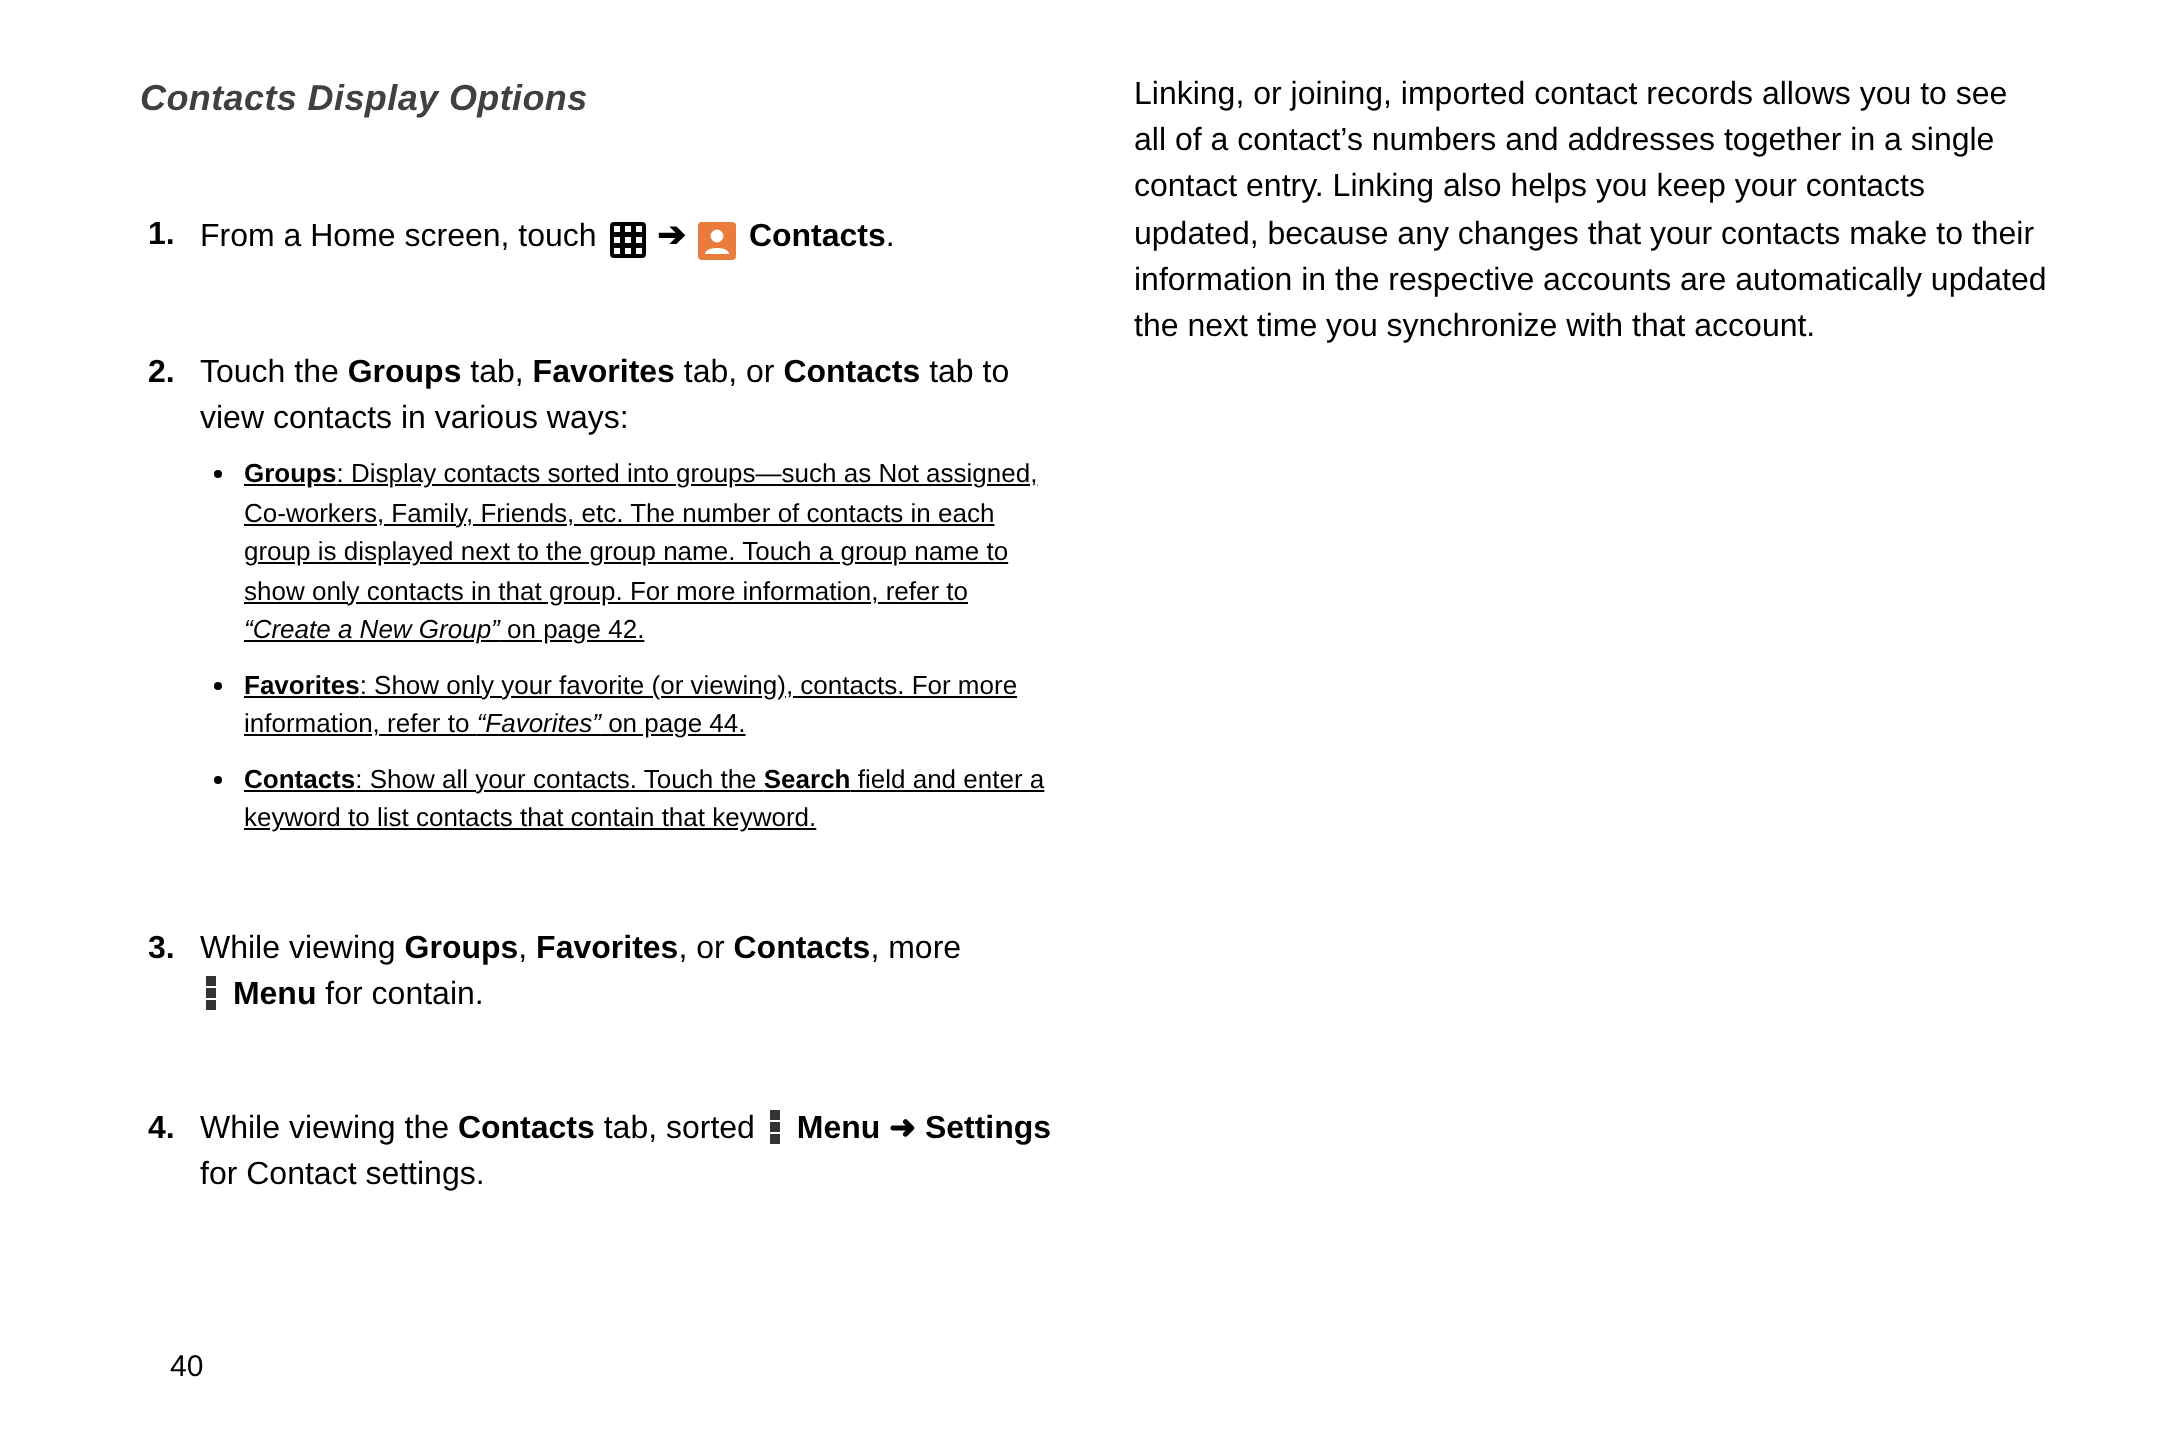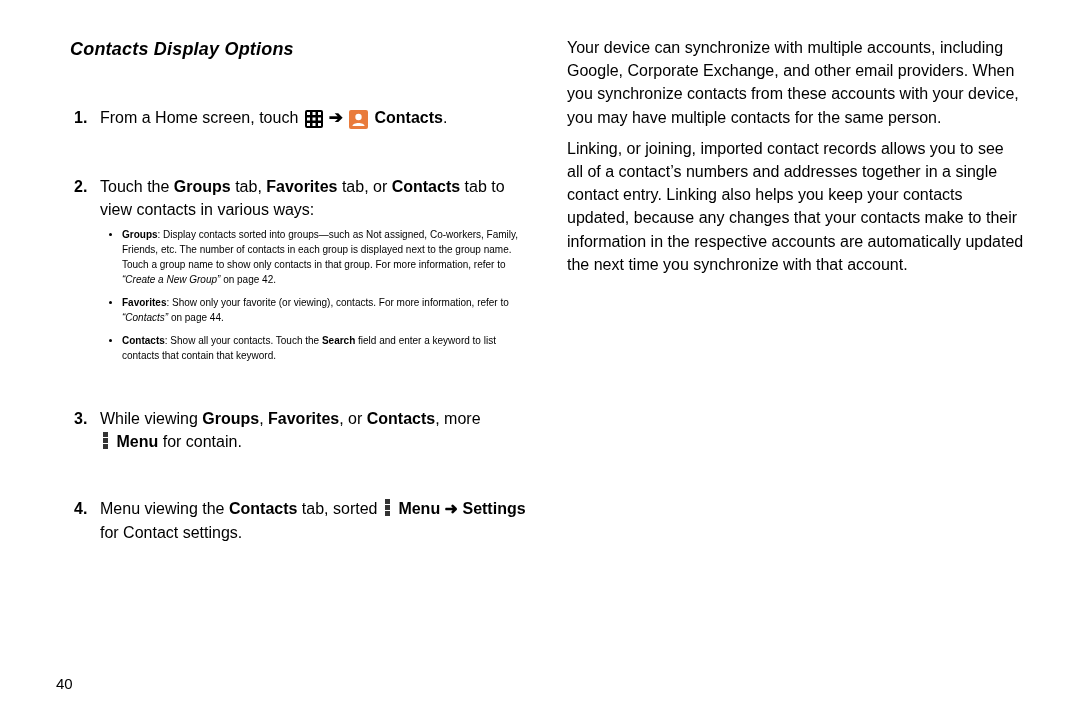--- a/index.html
+++ b/index.html
@@ -17,21 +17,21 @@
     gap: 40px;
   }
   .col {
     flex: 1;
     font-size: 16px;
     line-height: 1.45;
   }
   .section-title {
     font-style: italic;
     font-weight: bold;
-    color: #000000;
+    color: #404040;
     font-size: 18px;
     margin: 0 0 10px 0;
     letter-spacing: 0.2px;
   }
   p { margin: 0 0 8px 0; }
   ol.steps {
     list-style: none;
     padding: 0;
     margin: 0;
     counter-reset: step;
@@ -48,29 +48,30 @@
     position: absolute;
     left: 4px;
     font-weight: bold;
   }
   ul.bullets {
     list-style: disc;
     padding-left: 22px;
     margin: 6px 0;
     font-family: "Helvetica Neue", Arial, sans-serif;
     font-stretch: condensed;
-    font-size: 10px;
+    font-size: 13px;
     line-height: 1.5;
+    text-decoration: underline;
   }
   ul.bullets li { margin-bottom: 8px; }
   .quoted { font-style: italic; }
   b { font-weight: bold; }
   .page-num {
     position: absolute;
-    left: 56px;
+    left: 85px;
     bottom: 28px;
     font-size: 15px;
   }
   
   .icon {
     display: inline-block;
     vertical-align: text-bottom;
     margin: 0 2px;
   }
   .icon-apps {
@@ -124,34 +125,33 @@
               <rect x="0" y="0" width="19" height="19" rx="2" fill="#e97b3c"></rect>
               <circle cx="9.5" cy="7" r="3.2" fill="#fff"></circle>
               <path d="M3.5 16 C3.5 12, 15.5 12, 15.5 16 Z" fill="#fff"></path>
             </svg></span>
         <b>Contacts</b><span>.</span>
       </li>
       <li>
         <span>Touch the </span><b>Groups</b><span> tab, </span><b>Favorites</b><span> tab, or </span><b>Contacts</b><span> tab to view contacts in various ways:</span>
         <ul class="bullets">
           <li><b>Groups</b><span>: Display contacts sorted into groups—such as Not assigned, Co-workers, Family, Friends, etc. The number of contacts in each group is displayed next to the group name. Touch a group name to show only contacts in that group. For more information, refer to </span><span class="quoted">“Create a New Group”</span><span> on page 42.</span></li>
-          <li><b>Favorites</b><span>: Show only your favorite (or viewing), contacts. For more information, refer to </span><span class="quoted">“Contacts”</span><span> on page 44.</span></li>
+          <li><b>Favorites</b><span>: Show only your favorite (or viewing), contacts. For more information, refer to </span><span class="quoted">“Favorites”</span><span> on page 44.</span></li>
           <li><b>Contacts</b><span>: Show all your contacts. Touch the </span><b>Search</b><span> field and enter a keyword to list contacts that contain that keyword.</span></li>
         </ul>
       </li>
       <li>
         <span>While viewing </span><b>Groups</b><span>, </span><b>Favorites</b><span>, or </span><b>Contacts</b><span>, more </span><br>
         <span class="icon-menu"><span></span><span></span><span></span></span>
         <b>Menu</b><span> for contain.</span>
       </li>
       <li>
-        <span>Menu viewing the </span><b>Contacts</b><span> tab, sorted </span><span class="icon-menu"><span></span><span></span><span></span></span> <b>Menu</b><b> ➜ </b><b>Settings</b><span> for Contact settings.</span>
+        <span>While viewing the </span><b>Contacts</b><span> tab, sorted </span><span class="icon-menu"><span></span><span></span><span></span></span> <b>Menu</b><b> ➜ </b><b>Settings</b><span> for Contact settings.</span>
       </li>
     </ol>
   </div>
 
   <div class="col">
-    <p>Your device can synchronize with multiple accounts, including Google, Corporate Exchange, and other email providers. When you synchronize contacts from these accounts with your device, you may have multiple contacts for the same person.</p>
     <p>Linking, or joining, imported contact records allows you to see all of a contact’s numbers and addresses together in a single contact entry. Linking also helps you keep your contacts updated, because any changes that your contacts make to their information in the respective accounts are automatically updated the next time you synchronize with that account.</p>
   </div>
 </div>
 
 <div class="page-num">40</div>
 
 </body></html>

